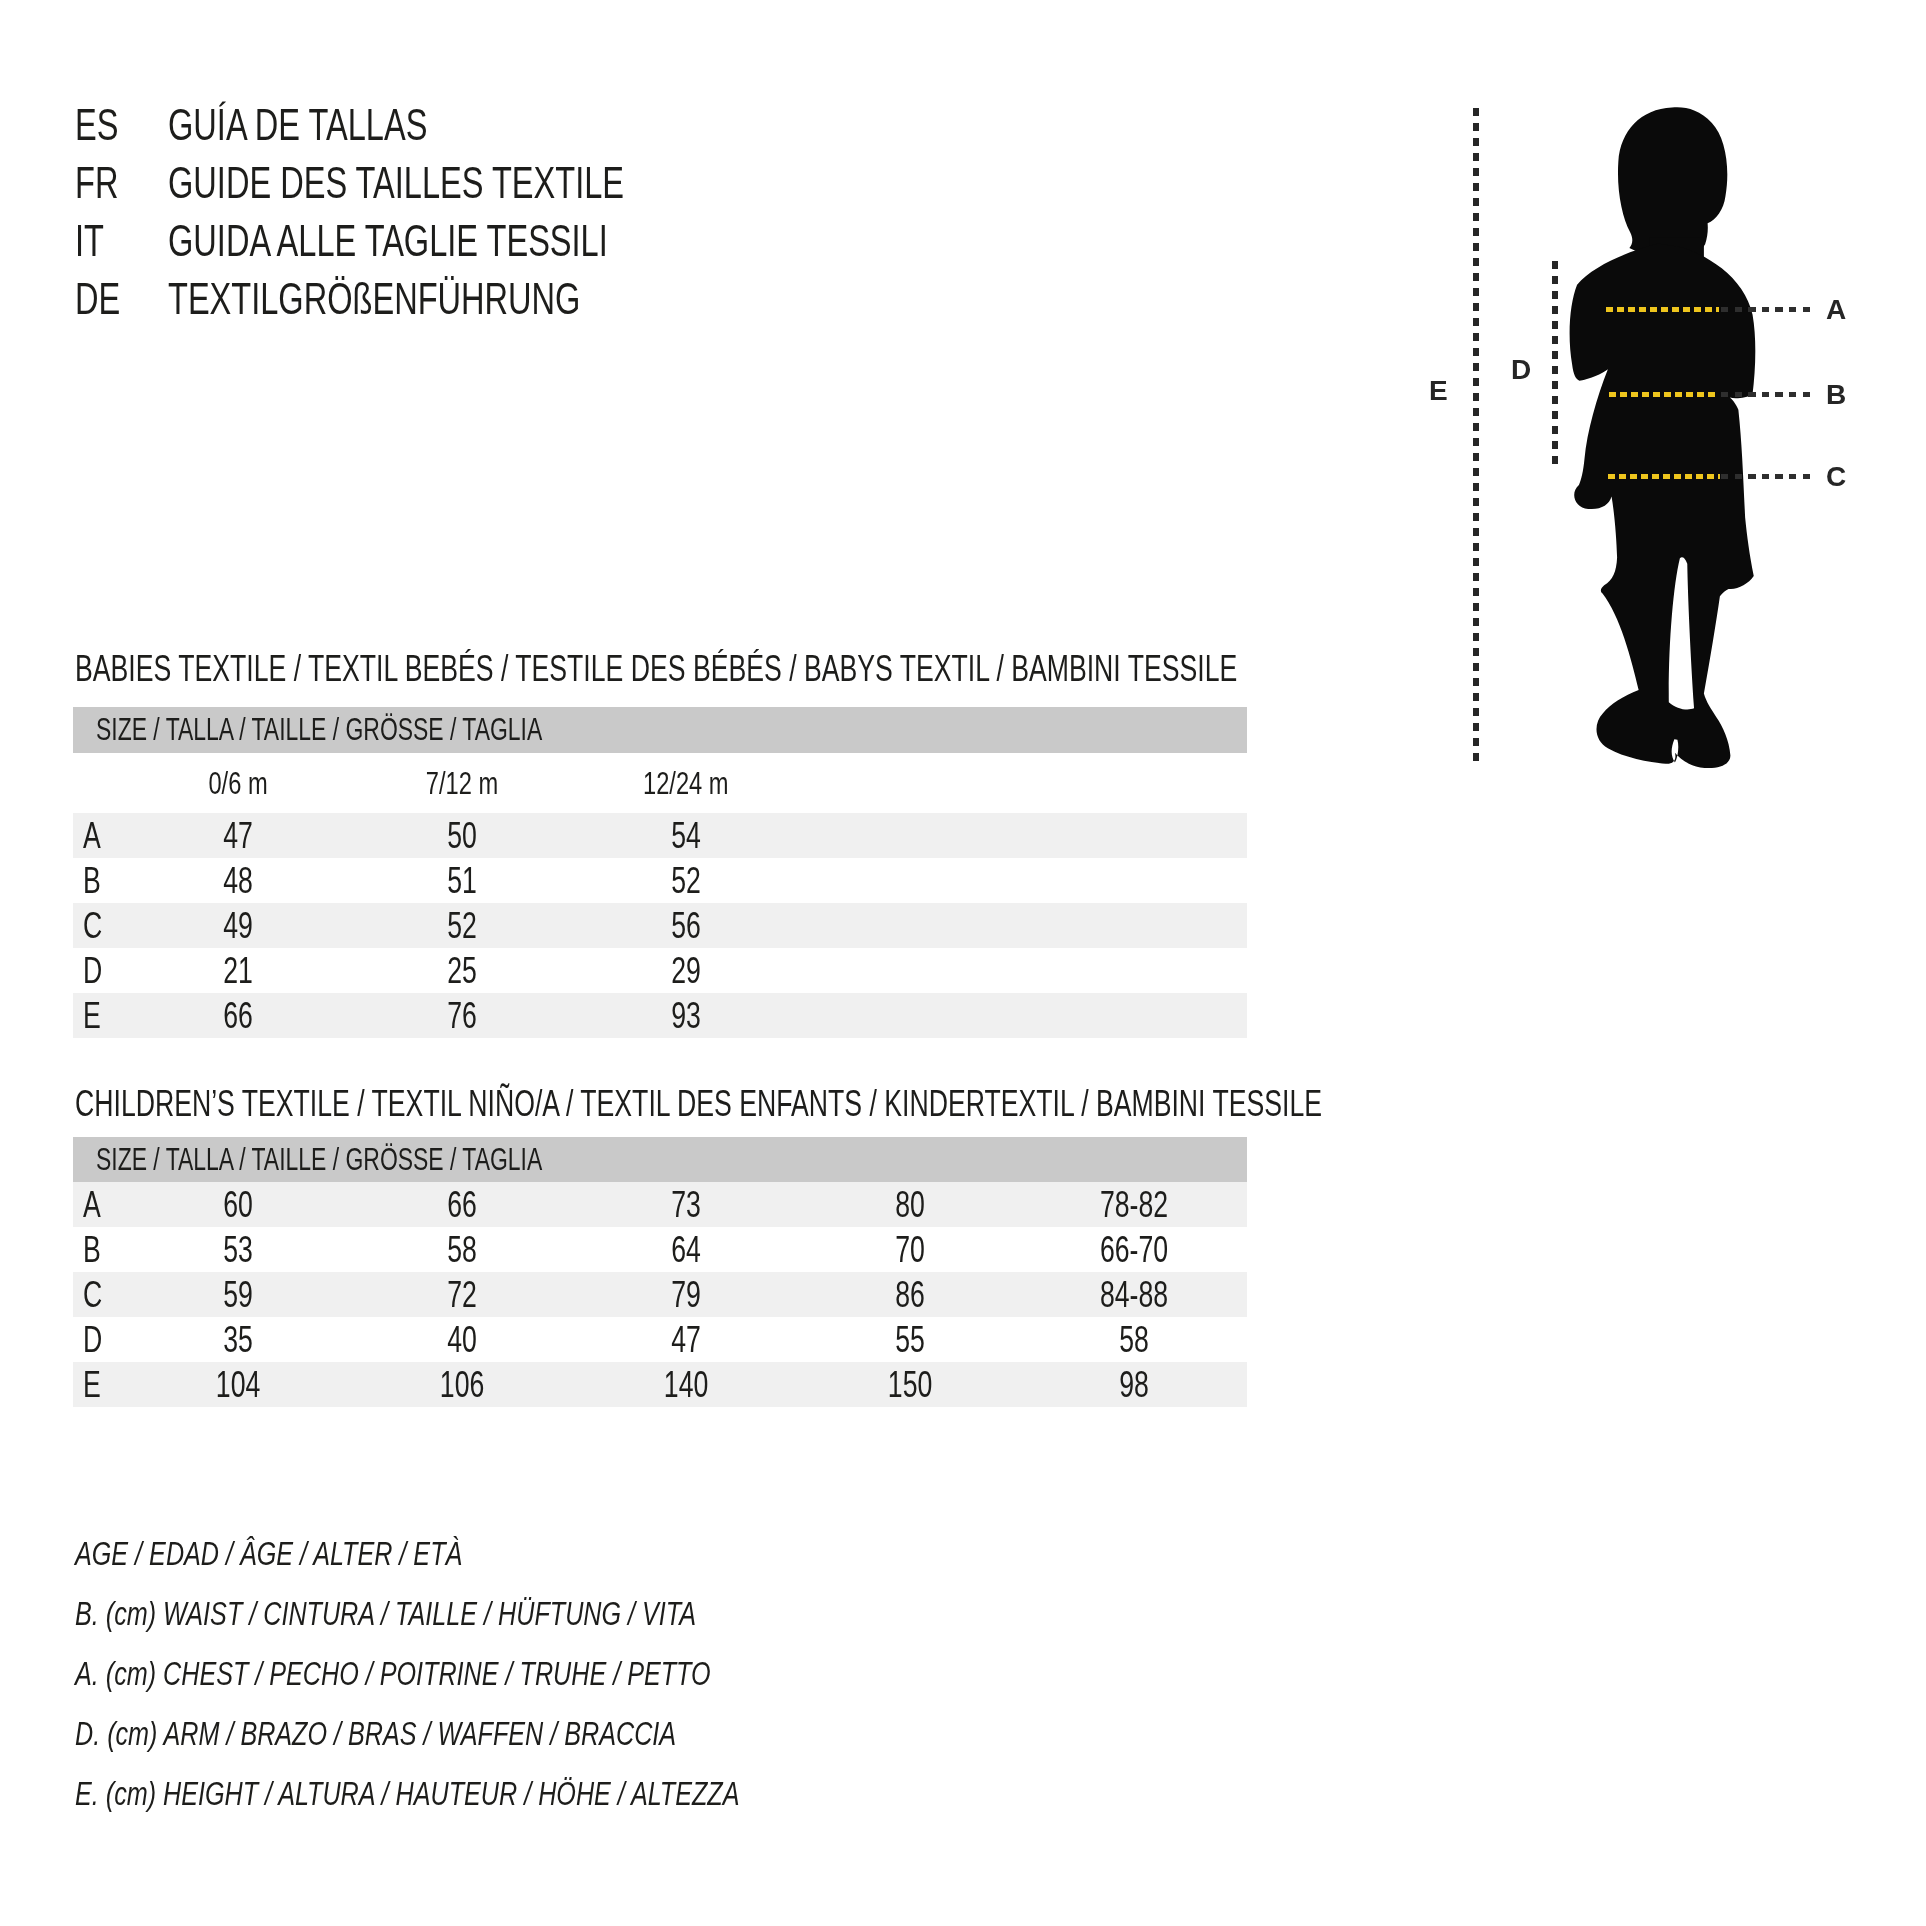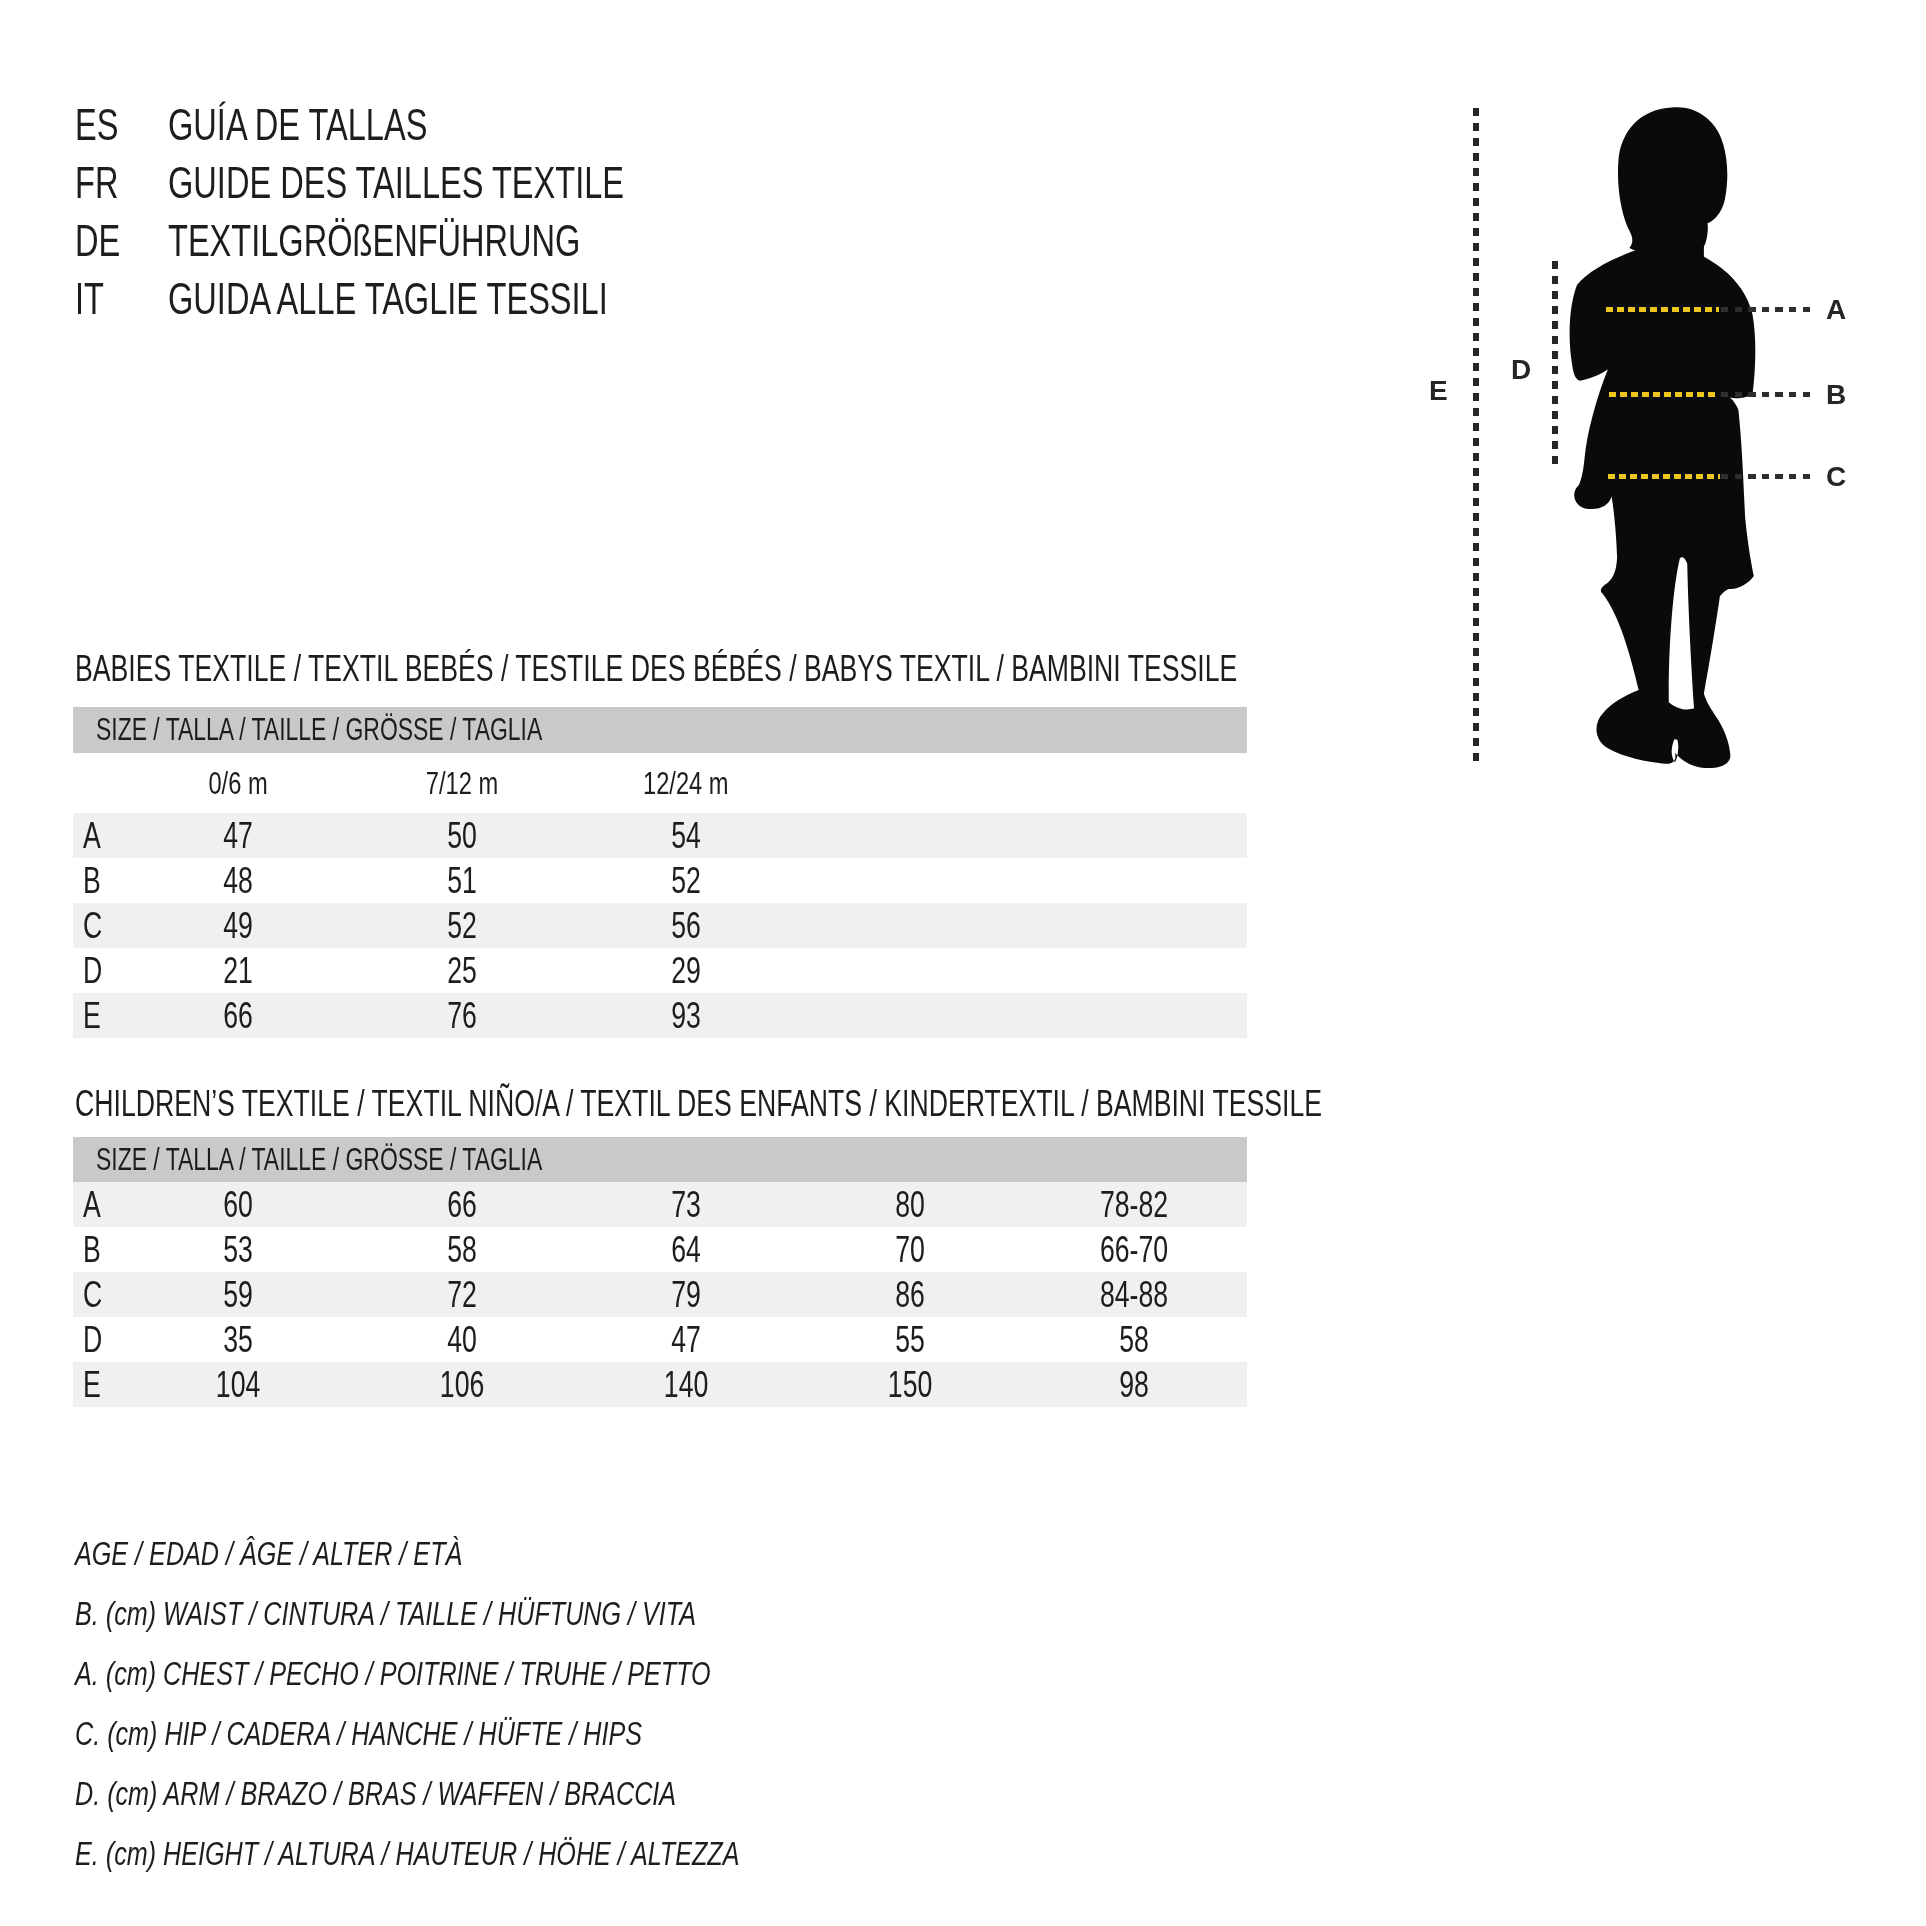--- a/index.html
+++ b/index.html
@@ -47,26 +47,26 @@
   <div class="lang-block">
     <div class="lang-row">
       <span class="lang-code"><span class="cx">ES</span></span>
       <span class="cx">GUÍA DE TALLAS</span>
     </div>
     <div class="lang-row">
       <span class="lang-code"><span class="cx">FR</span></span>
       <span class="cx">GUIDE DES TAILLES TEXTILE</span>
     </div>
     <div class="lang-row">
+      <span class="lang-code"><span class="cx">IT</span></span>
+      <span class="cx">GUIDA ALLE TAGLIE TESSILI</span>
+    </div>
+    <div class="lang-row">
       <span class="lang-code"><span class="cx">DE</span></span>
       <span class="cx">TEXTILGRÖßENFÜHRUNG</span>
-    </div>
-    <div class="lang-row">
-      <span class="lang-code"><span class="cx">IT</span></span>
-      <span class="cx">GUIDA ALLE TAGLIE TESSILI</span>
     </div>
   </div>
 
   <div class="vdash" style="left:1473px;top:108px;height:654px;"></div>
   <div class="vdash" style="left:1552px;top:261px;height:208px;"></div>
   <div class="diag-label" style="left:1429px;top:376px;">E</div>
   <div class="diag-label" style="left:1511px;top:355px;">D</div>
 
   <svg class="sil" width="261" height="665" viewBox="0 0 424 1080" xmlns="http://www.w3.org/2000/svg">
     <g fill="#0a0a0a">
@@ -250,23 +250,20 @@
     <div class="legend-line">
         <span class="cx">AGE / EDAD / ÂGE / ALTER / ETÀ</span>
       </div>
     <div class="legend-line">
         <span class="cx">B. (cm) WAIST / CINTURA / TAILLE / HÜFTUNG / VITA</span>
       </div>
     <div class="legend-line">
         <span class="cx">A. (cm) CHEST / PECHO / POITRINE / TRUHE / PETTO</span>
       </div>
     <div class="legend-line">
-        <span class="cx">C. (cm) HIP / CADERA / HANCHE / HÜFTE / HIPS</span>
-      </div>
-    <div class="legend-line">
         <span class="cx">D. (cm) ARM / BRAZO / BRAS / WAFFEN / BRACCIA</span>
       </div>
     <div class="legend-line">
         <span class="cx">E. (cm) HEIGHT / ALTURA / HAUTEUR / HÖHE / ALTEZZA</span>
       </div>
   </div>
 
 </div>
 
 

